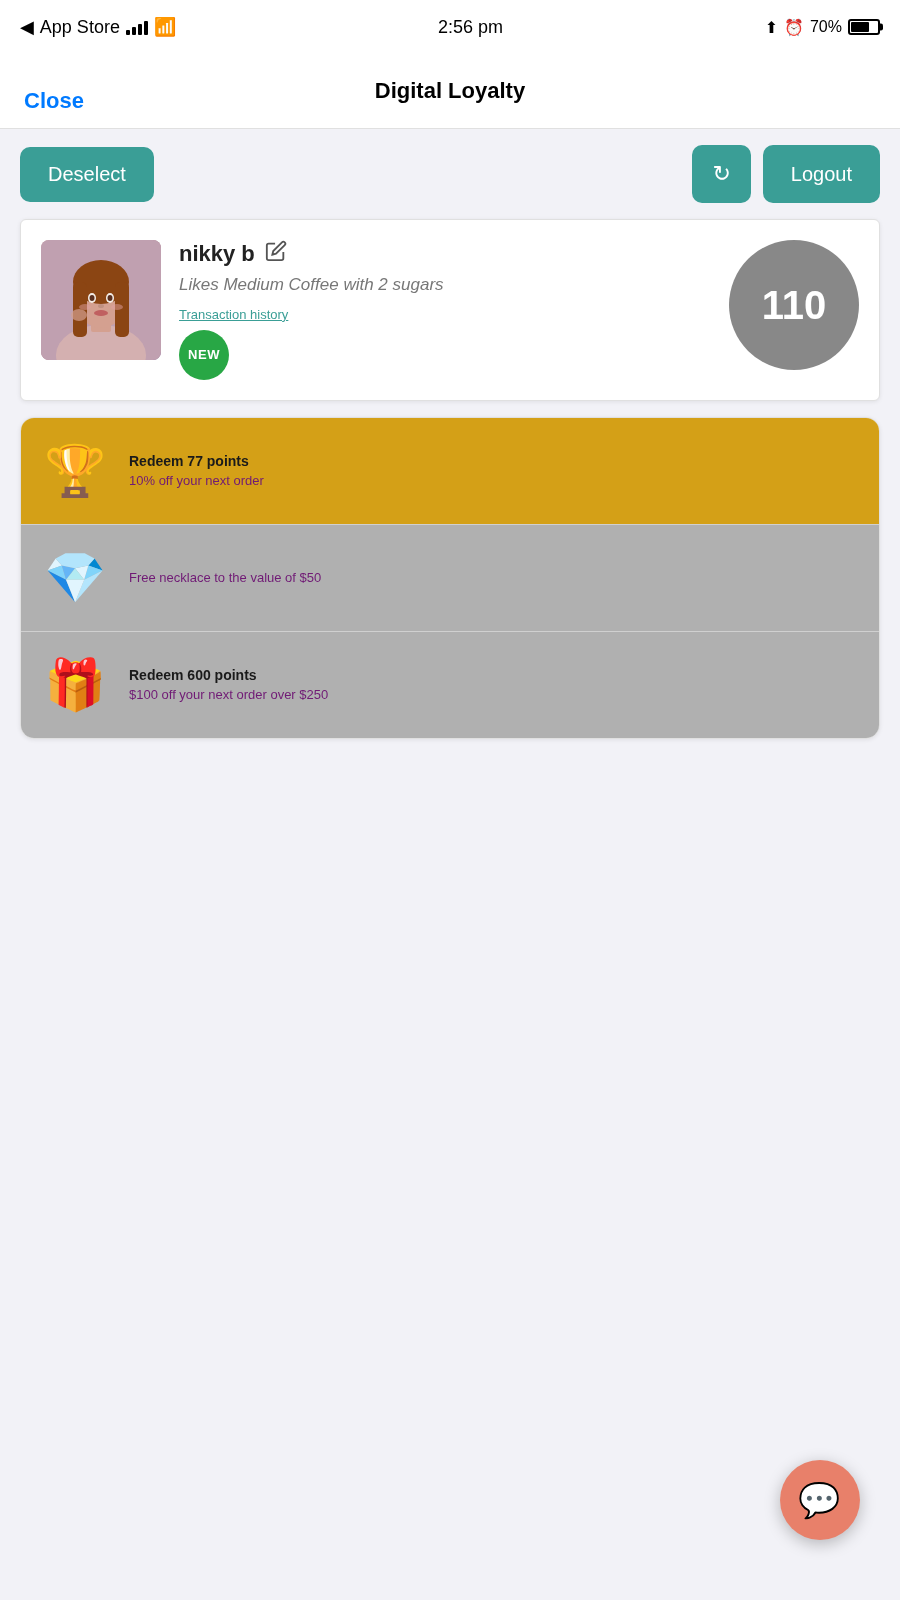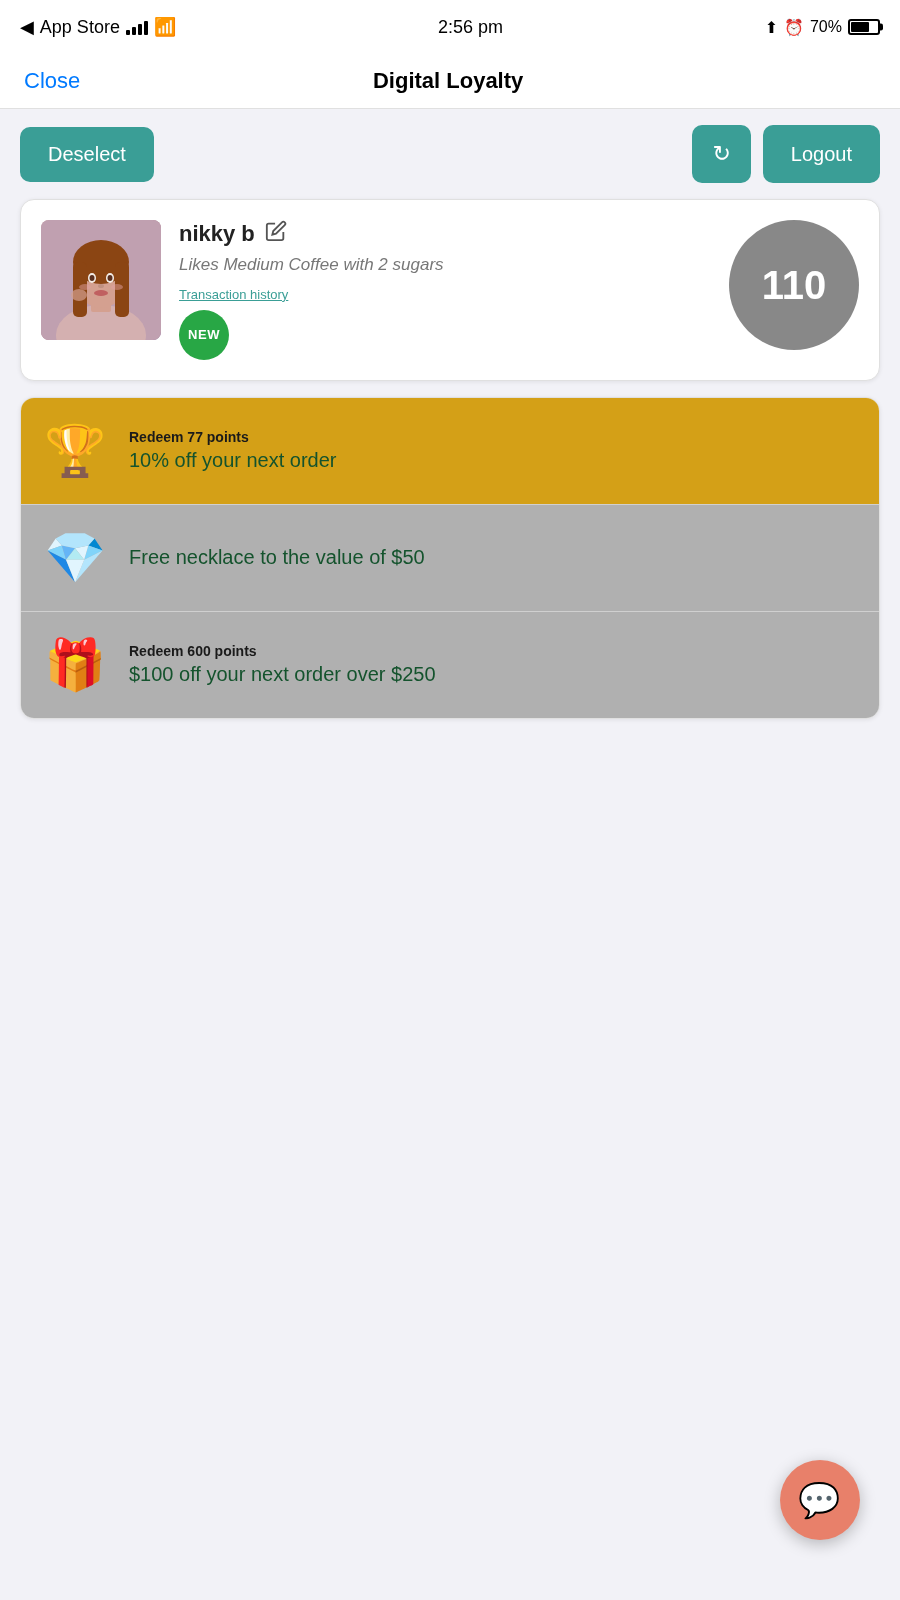--- a/index.html
+++ b/index.html
@@ -90,24 +90,25 @@
       display: flex;
       align-items: center;
       justify-content: space-between;
       padding: 14px 24px;
       background: #fff;
       border-bottom: 1px solid #e0e0e0;
     }
     .nav-close {
       font-size: 22px;
       color: #007aff;
-      font-weight: 400;
+      font-weight: 700;
       cursor: pointer;
       background: none;
       border: none;
+      margin-top: 20px;
     }
     .nav-title {
       font-size: 22px;
       font-weight: 600;
       color: #000;
     }
     .nav-spacer { width: 60px; }
 
     
     .action-bar {
@@ -141,21 +142,21 @@
       cursor: pointer;
       display: flex;
       align-items: center;
       justify-content: center;
     }
 
     
     .main-card {
       margin: 0 20px 16px 20px;
       background: #fff;
-      border-radius: 14px;
+      border-radius: 6px;
       border: 1px solid #e0e0e0;
       padding: 20px;
       box-shadow: 0 1px 4px rgba(0,0,0,0.08);
     }
 
     
     .profile-section {
       display: flex;
       align-items: flex-start;
       gap: 18px;
@@ -268,22 +269,22 @@
     .reward-text {
       flex: 1;
     }
     .reward-title {
       font-size: 14px;
       font-weight: 700;
       color: #1a1a1a;
       margin-bottom: 4px;
     }
     .reward-desc {
-      font-size: 20px;
-      color: #14532d;
+      font-size: 13px;
+      color: #701a75;
     }
 
     
     .fab {
       position: fixed;
       bottom: 60px;
       right: 40px;
       width: 80px;
       height: 80px;
       border-radius: 50%;

